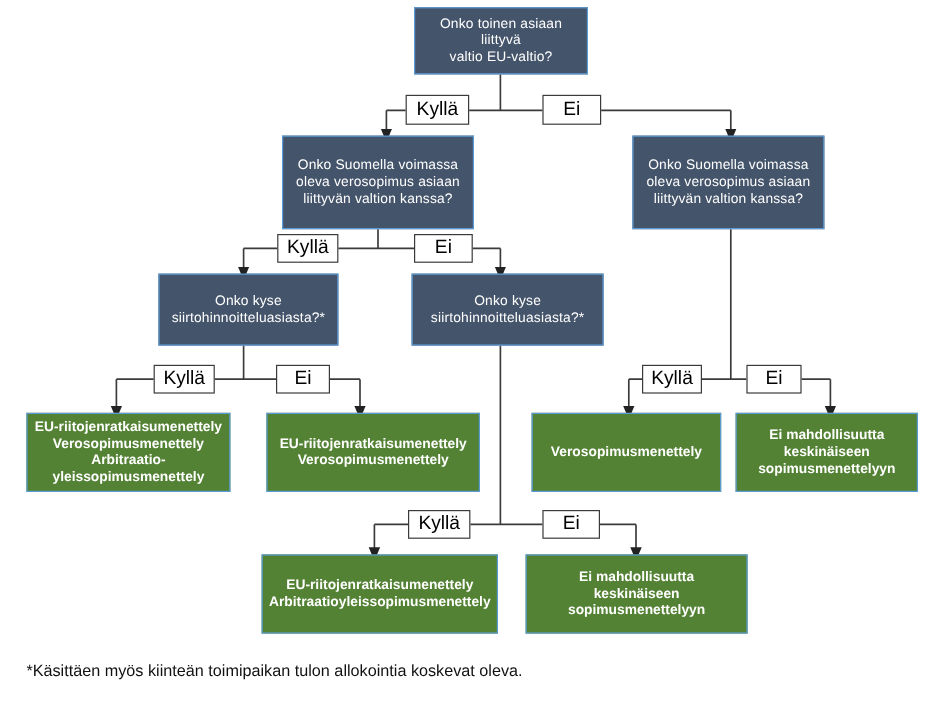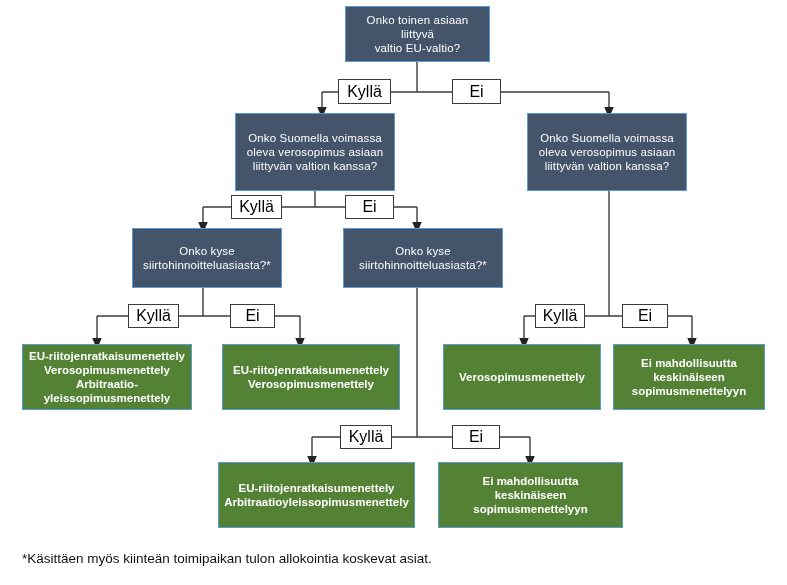--- a/index.html
+++ b/index.html
@@ -192,15 +192,15 @@
     <span>Ei</span>
   </div>
 
   <div class="label" style="left:340px;top:425px;width:52px;height:24px;">
     <span>Kyllä</span>
   </div>
   <div class="label" style="left:452px;top:425px;width:48px;height:24px;">
     <span>Ei</span>
   </div>
 
-  <div class="footnote">*Käsittäen myös kiinteän toimipaikan tulon allokointia koskevat asiat.</div>
+  <div class="footnote">*Käsittäen myös kiinteän toimipaikan tulon allokointia koskevat oleva.</div>
 
 </div>
 
 </body></html>

